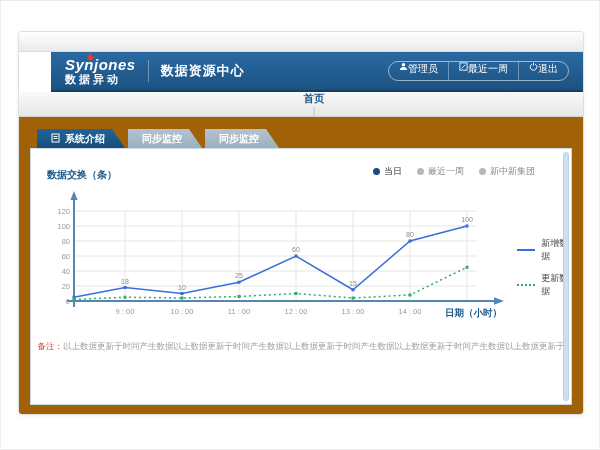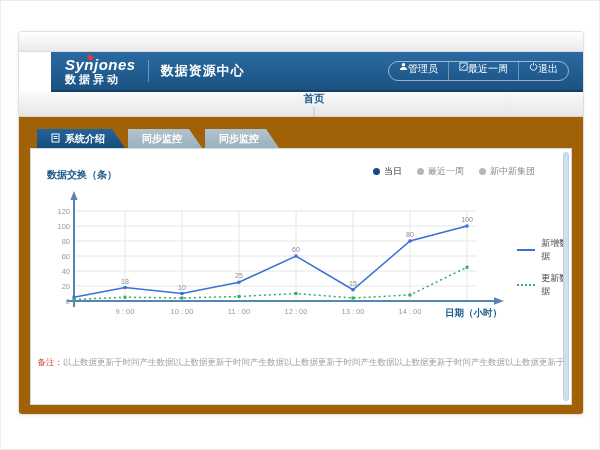--- a/index.html
+++ b/index.html
@@ -44,21 +44,21 @@
   .radio-dot { width:7px; height:7px; border-radius:50%; }
   
   .ylabel { position:absolute; left:16px; top:19px; color:#1b5a8c; font-size:10px; font-weight:bold; }
   #chart { position:absolute; left:10px; top:36px; }
   .legend { position:absolute; left:486px; top:88px; display:flex; flex-direction:column; gap:9px; }
   .legend-item { display:flex; align-items:center; gap:6px; font-size:9px; color:#444; cursor:pointer; }
   .legend-sample { width:22px; height:0; }
   .scrollbar { position:absolute; right:2px; top:3px; bottom:3px; width:6px; background:#cfe0ec;
                border:1px solid #bcd2e2; border-radius:3px; }
   
-  .note { position:absolute; left:50%; transform:translateX(-50%); top:208px;
+  .note { position:absolute; left:50%; transform:translateX(-50%); top:192px;
           white-space:nowrap; font-size:8.5px; color:#a2a2a2; }
   .note-prefix { color:#d0392e; }
 </style>
 </head>
 <body>
 
 <div class="stage">
   <div class="window">
     <div class="chrome"></div>
 

